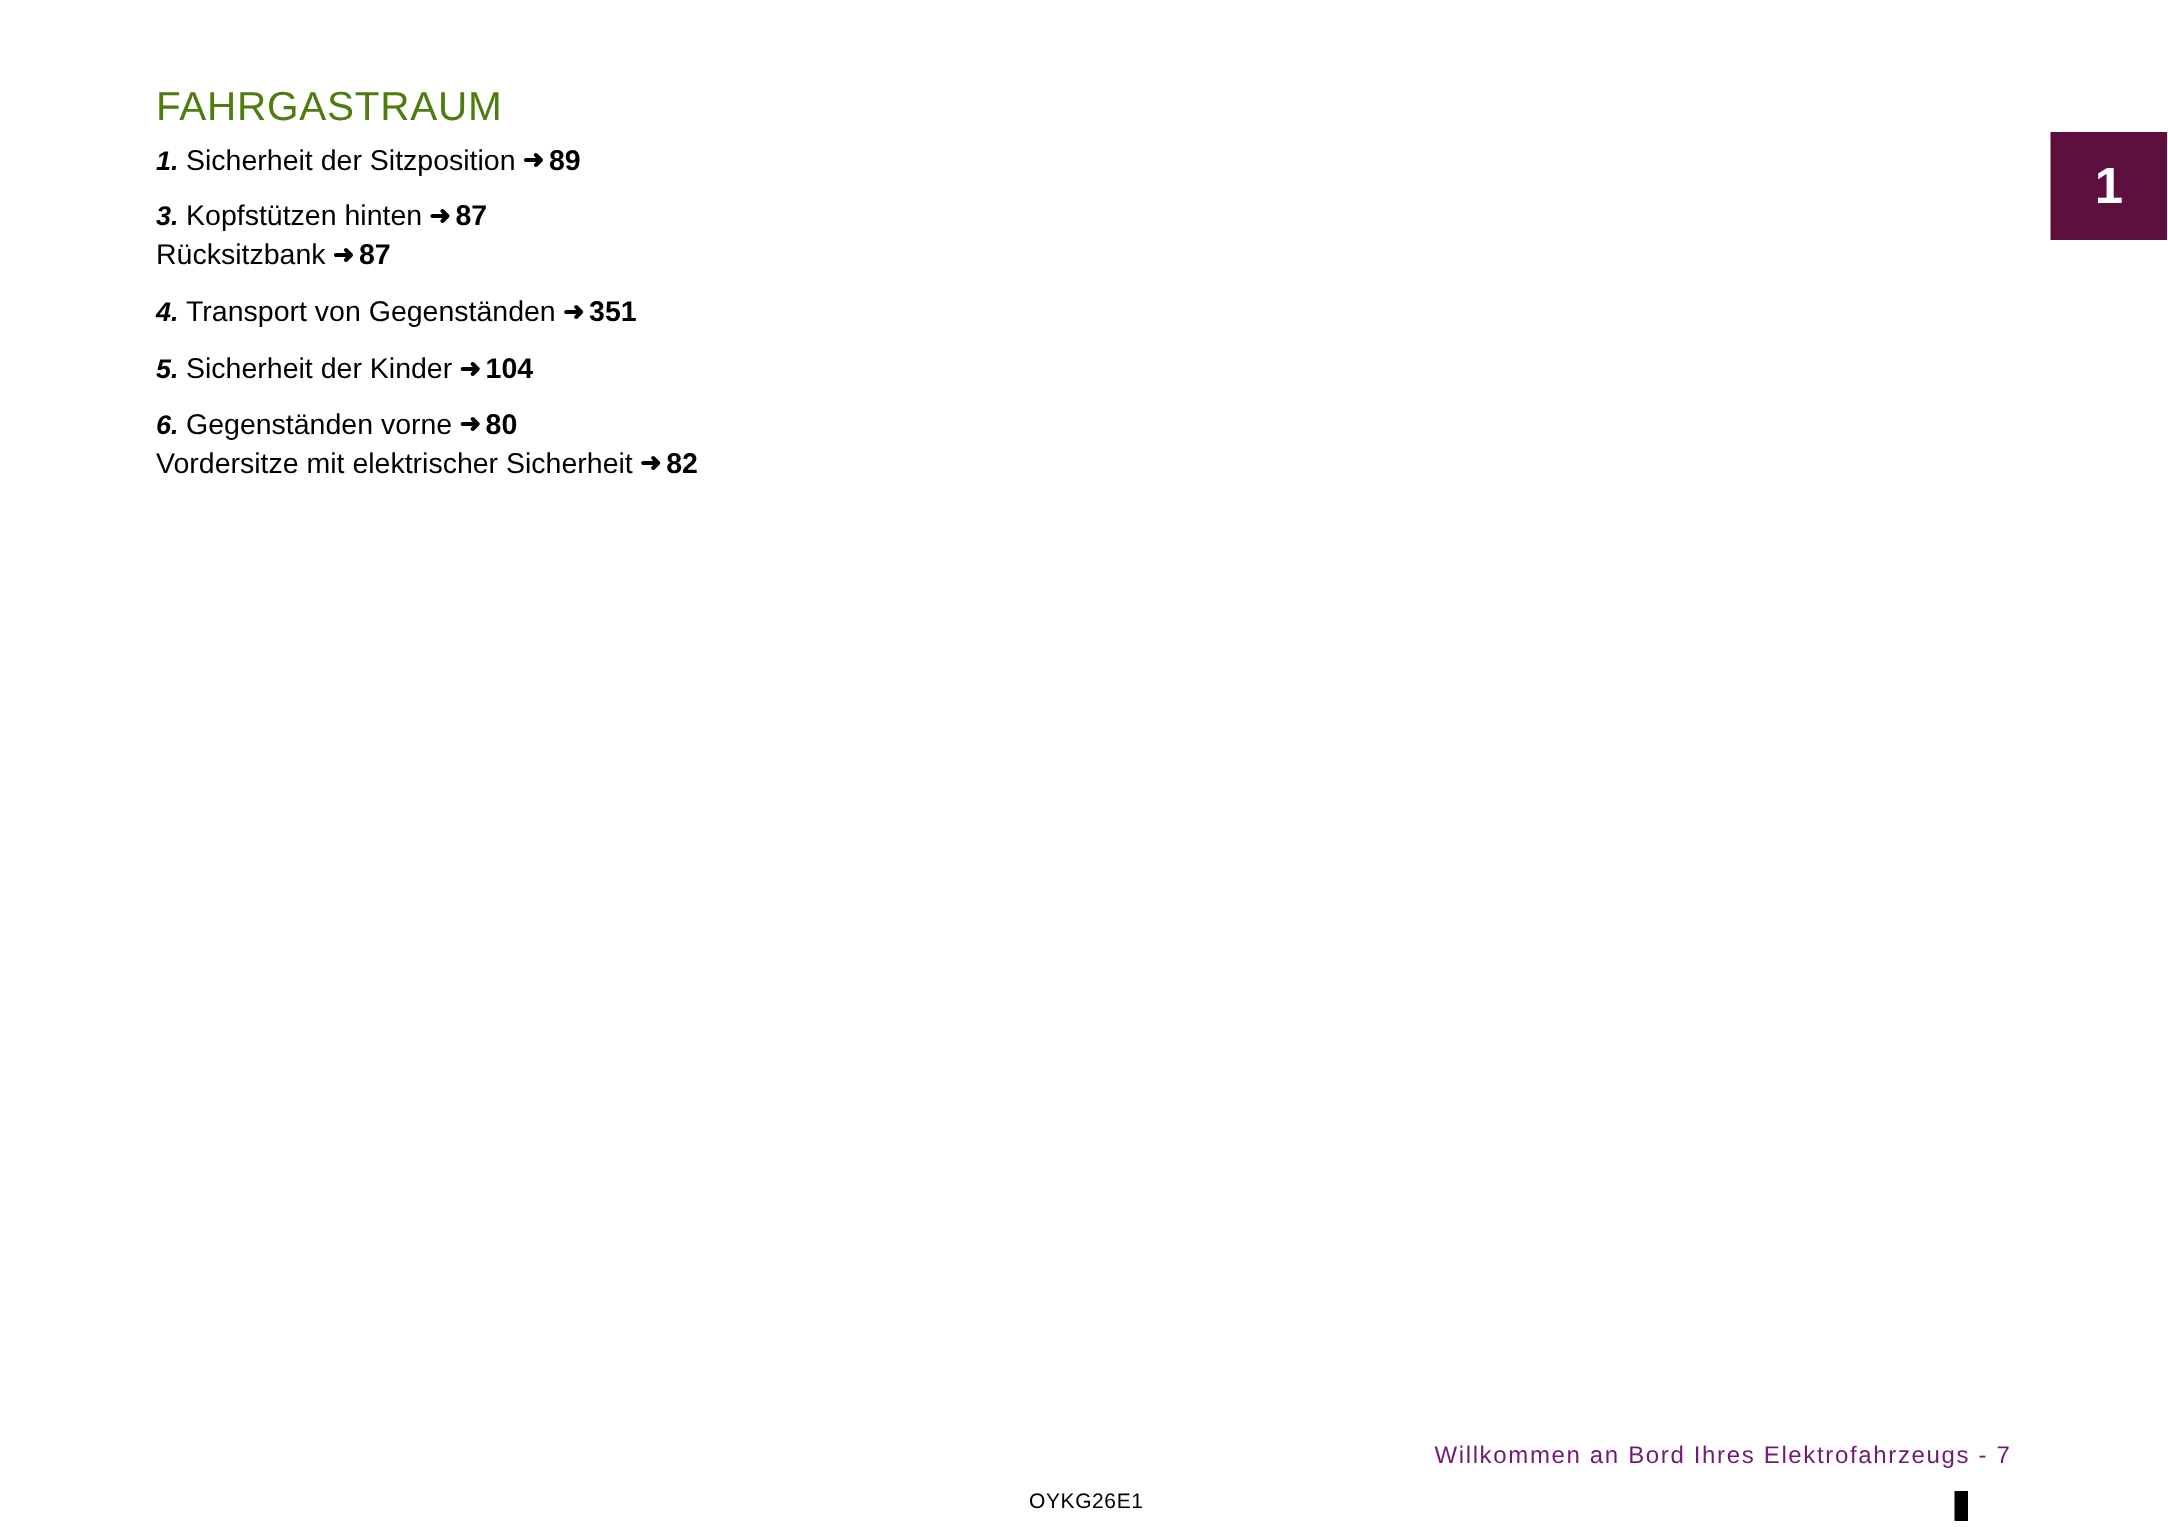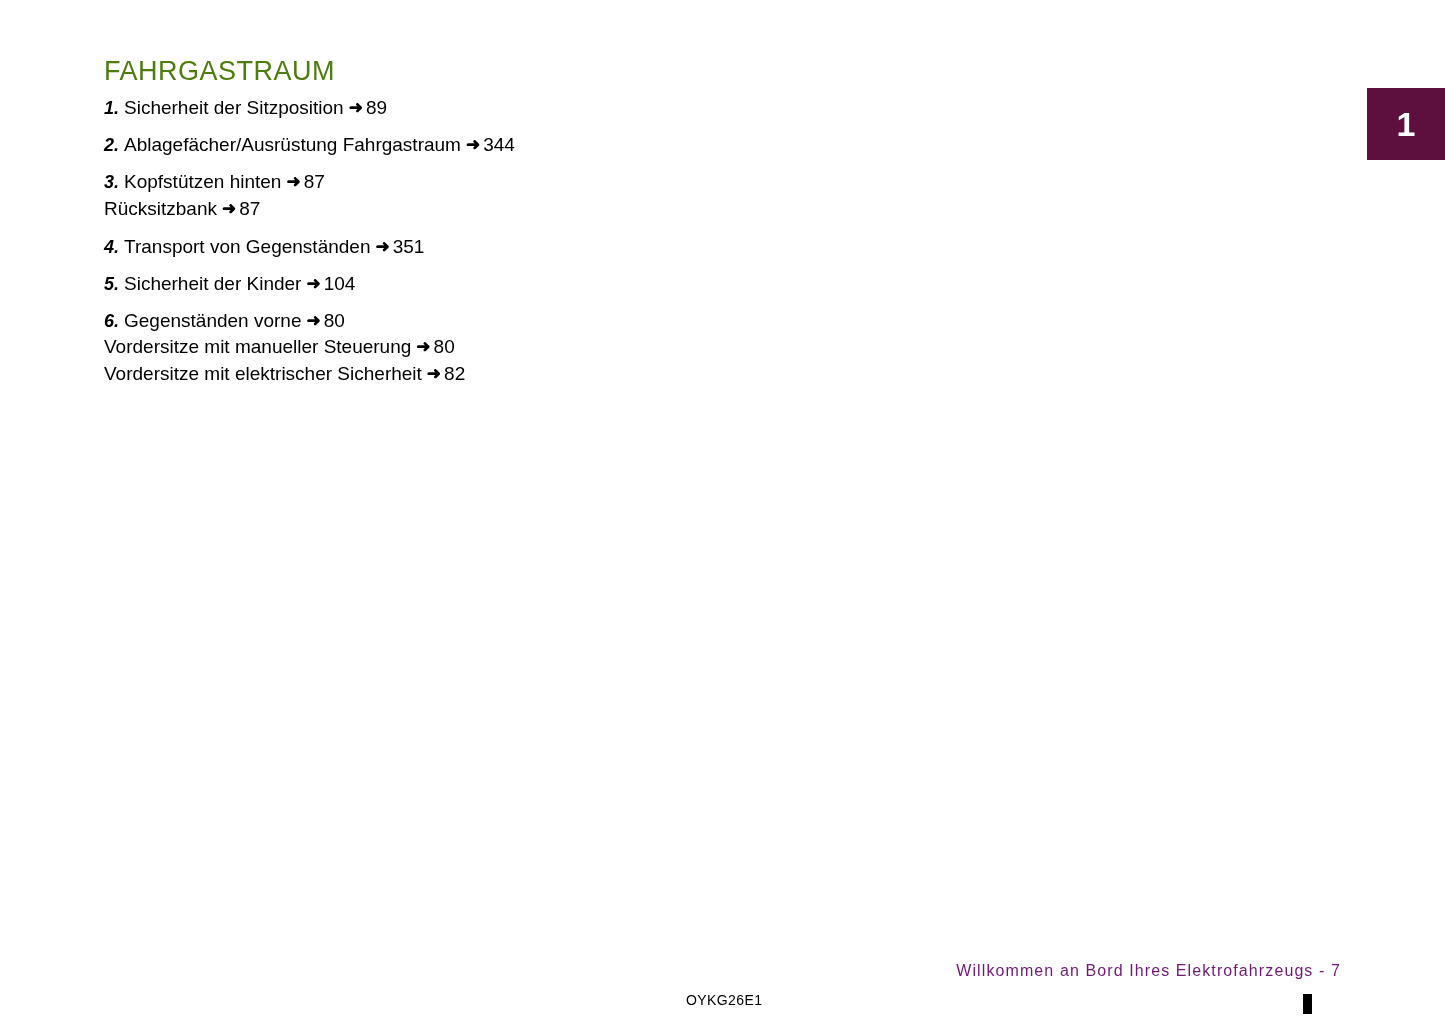--- a/index.html
+++ b/index.html
@@ -73,21 +73,21 @@
     font-weight: normal;
   }
   .arrow {
     font-weight: bold;
     font-size: 17px;
     margin: 0 3px 0 5px;
     display: inline-block;
     transform: translateY(-1px);
   }
   .page-ref {
-    font-weight: normal;
+    font-weight: bold;
   }
   .sub-line {
     font-size: 19px;
     line-height: 1.42;
     white-space: nowrap;
   }
 
   
   .footer-code {
     position: absolute;
@@ -126,25 +126,20 @@
   <h1 class="page-title">FAHRGASTRAUM</h1>
 
   <div class="item-list">
 
     <div class="item-block">
       <div class="item-line">
         <span class="item-num">1.</span><span class="item-label">Sicherheit der Sitzposition</span><span class="arrow">➜</span><span class="page-ref">89</span>
       </div>
     </div>
 
-    <div class="item-block">
-      <div class="item-line">
-        <span class="item-num">2.</span><span class="item-label">Ablagefächer/Ausrüstung Fahrgastraum</span><span class="arrow">➜</span><span class="page-ref">344</span>
-      </div>
-    </div>
 
     <div class="item-block">
       <div class="item-line">
         <span class="item-num">3.</span><span class="item-label">Kopfstützen hinten</span><span class="arrow">➜</span><span class="page-ref">87</span>
       </div>
       <div class="sub-line">
         <span>Rücksitzbank</span><span class="arrow">➜</span><span class="page-ref">87</span>
       </div>
     </div>
 
@@ -158,23 +153,20 @@
       <div class="item-line">
         <span class="item-num">5.</span><span class="item-label">Sicherheit der Kinder</span><span class="arrow">➜</span><span class="page-ref">104</span>
       </div>
     </div>
 
     <div class="item-block">
       <div class="item-line">
         <span class="item-num">6.</span><span class="item-label">Gegenständen vorne</span><span class="arrow">➜</span><span class="page-ref">80</span>
       </div>
       <div class="sub-line">
-        <span>Vordersitze mit manueller Steuerung</span><span class="arrow">➜</span><span class="page-ref">80</span>
-      </div>
-      <div class="sub-line">
         <span>Vordersitze mit elektrischer Sicherheit</span><span class="arrow">➜</span><span class="page-ref">82</span>
       </div>
     </div>
 
   </div>
 
   <div class="footer-code">OYKG26E1</div>
   <div class="footer-right">Willkommen an Bord Ihres Elektrofahrzeugs - 7</div>
   <div class="footer-mark"></div>
 

